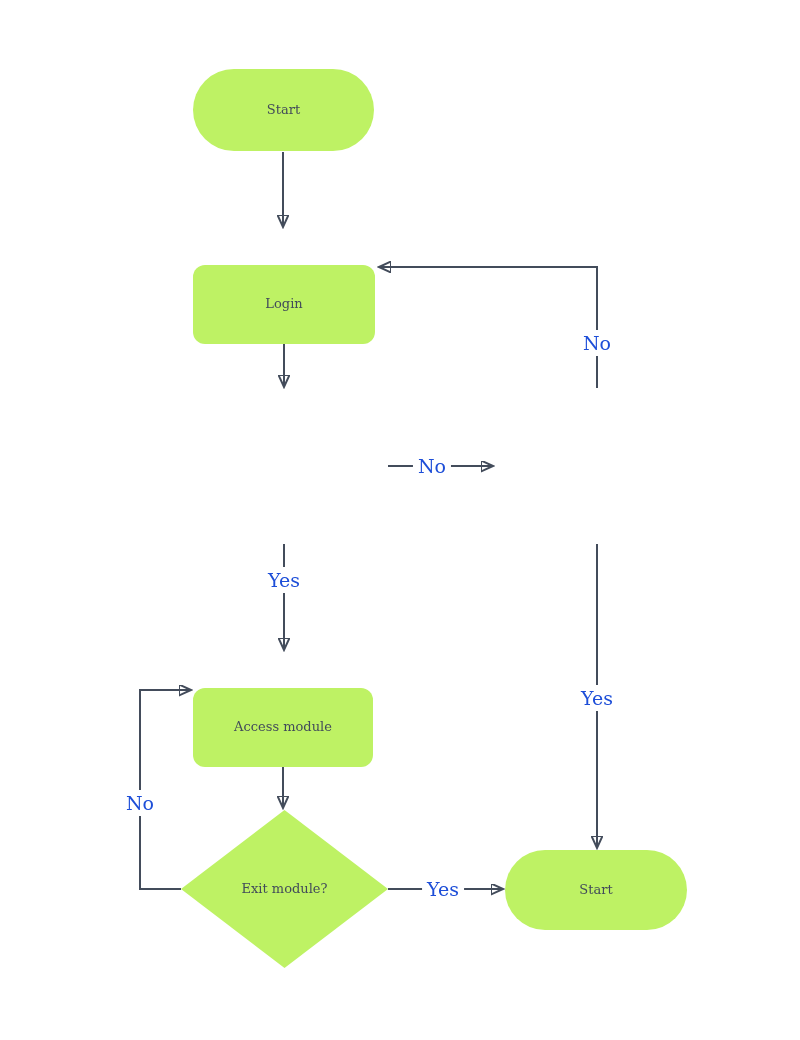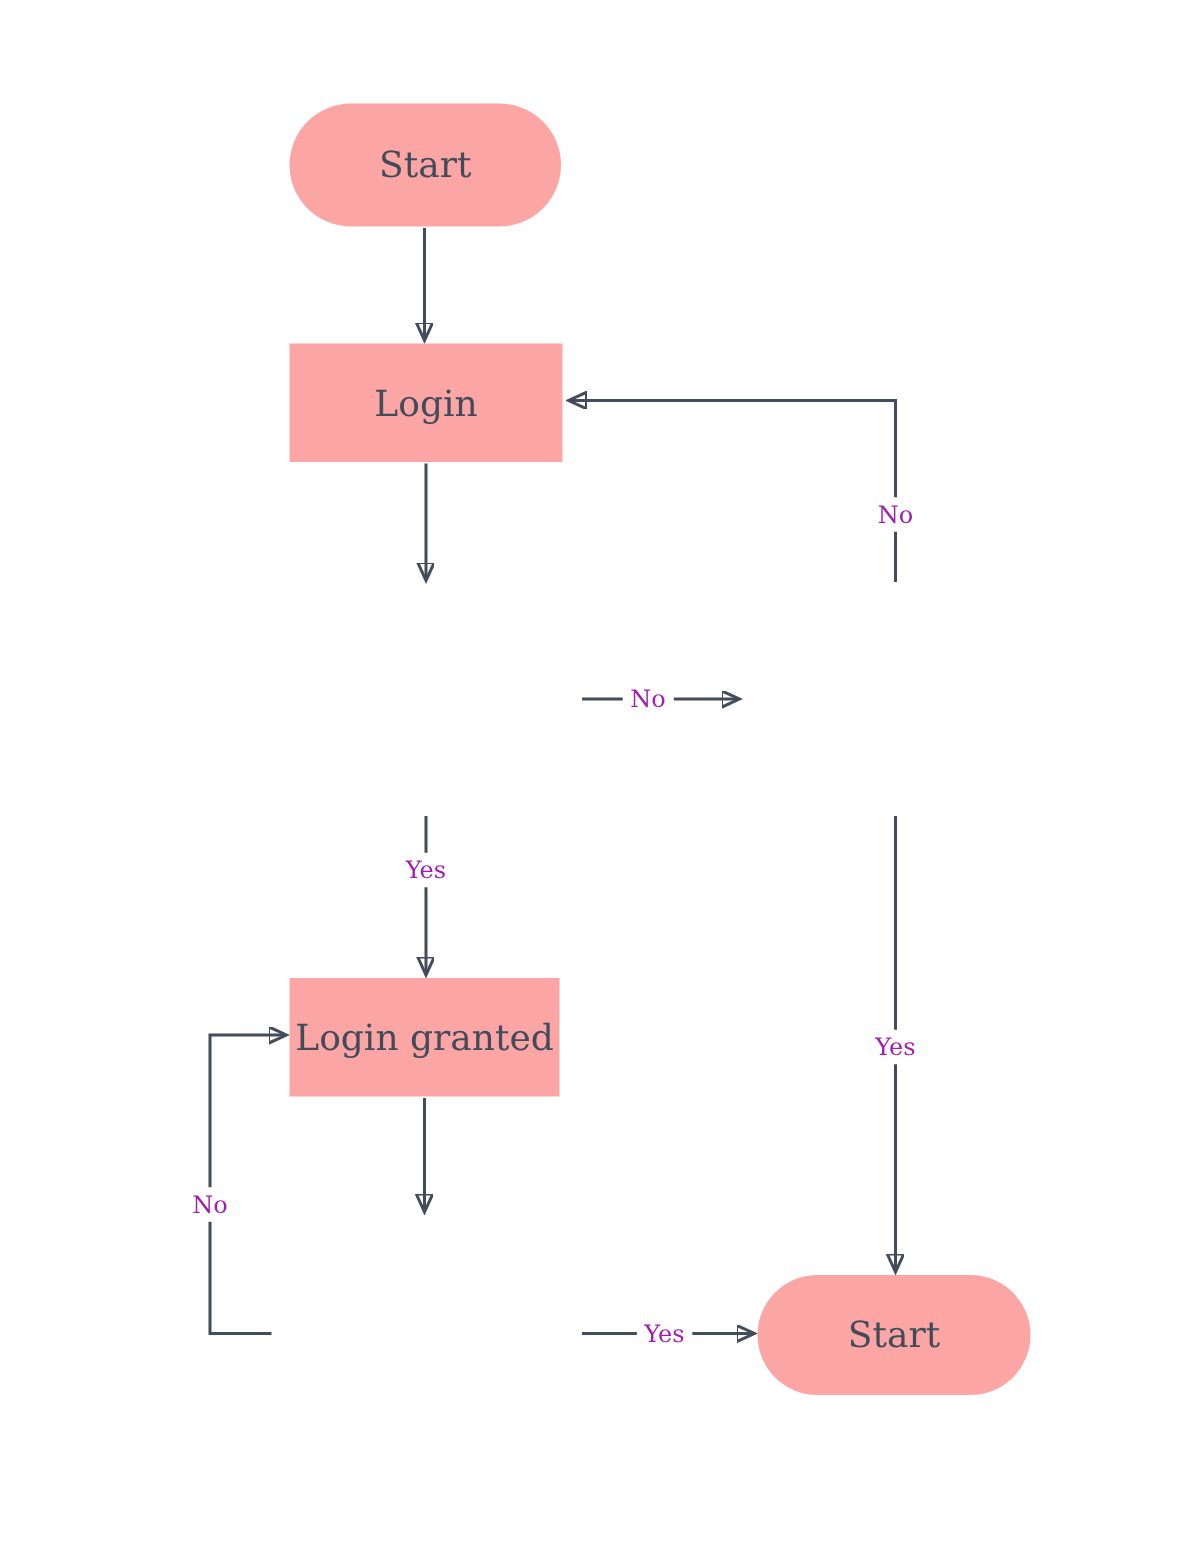--- a/index.html
+++ b/index.html
@@ -19,31 +19,31 @@
     left: 0; top: 0;
     width: 800px; height: 1040px;
   }
   .connectors path {
     fill: none;
     stroke: #434c5b;
     stroke-width: 2;
   }
   .node {
     position: absolute;
-    background: #fca5a5;
+    background: #bef264;
     display: flex;
     align-items: center;
     justify-content: center;
     text-align: center;
     color: #424b5a;
-    font-size: 24px;
+    font-size: 13px;
     line-height: 1.25;
   }
   .stadium { border-radius: 41px; }
-  .process { border-radius: 0; }
+  .process { border-radius: 12px; margin-top: 36px; }
   .decision {
     clip-path: polygon(50% 0%, 100% 50%, 50% 100%, 0% 50%);
   }
   .node-label { display: block; }
 
   
   .n-start-top      { left: 193px; top:  69px; width: 181px; height:  82px; }
   .n-login          { left: 193px; top: 229px; width: 182px; height:  79px; }
   .n-authorized     { left: 180px; top: 389px; width: 208px; height: 154px; }
   .n-attempted      { left: 495px; top: 389px; width: 206px; height: 154px; }
@@ -51,22 +51,22 @@
   .n-exit-module    { left: 181px; top: 810px; width: 207px; height: 158px; }
   .n-start-bottom   { left: 505px; top: 850px; width: 182px; height:  80px; }
 
   .n-attempted .node-label   { max-width: 130px; }
   .n-exit-module .node-label { max-width: 90px; }
 
   .edge-label {
     position: absolute;
     transform: translate(-50%, -50%);
     background: #ffffff;
-    color: #a21caf;
-    font-size: 16px;
+    color: #1d4ed8;
+    font-size: 19px;
     padding: 2px 5px;
     white-space: nowrap;
   }
   .el-auth-no   { left: 432px; top: 466px; }
   .el-auth-yes  { left: 284px; top: 580px; }
   .el-att-no    { left: 597px; top: 343px; }
   .el-att-yes   { left: 597px; top: 698px; }
   .el-exit-no   { left: 140px; top: 803px; }
   .el-exit-yes  { left: 443px; top: 889px; }
 </style>
@@ -96,23 +96,26 @@
     <span class="node-label">Start</span>
   </div>
 
   <div class="node process n-login">
     <span class="node-label">Login</span>
   </div>
 
 
 
   <div class="node process n-access-granted">
-    <span class="node-label">Login granted</span>
+    <span class="node-label">Access module</span>
   </div>
 
+  <div class="node decision n-exit-module">
+    <span class="node-label">Exit module?</span>
+  </div>
 
   <div class="node stadium n-start-bottom">
     <span class="node-label">Start</span>
   </div>
 
   <div class="edge-label el-auth-no">No</div>
   <div class="edge-label el-auth-yes">Yes</div>
   <div class="edge-label el-att-no">No</div>
   <div class="edge-label el-att-yes">Yes</div>
   <div class="edge-label el-exit-no">No</div>

